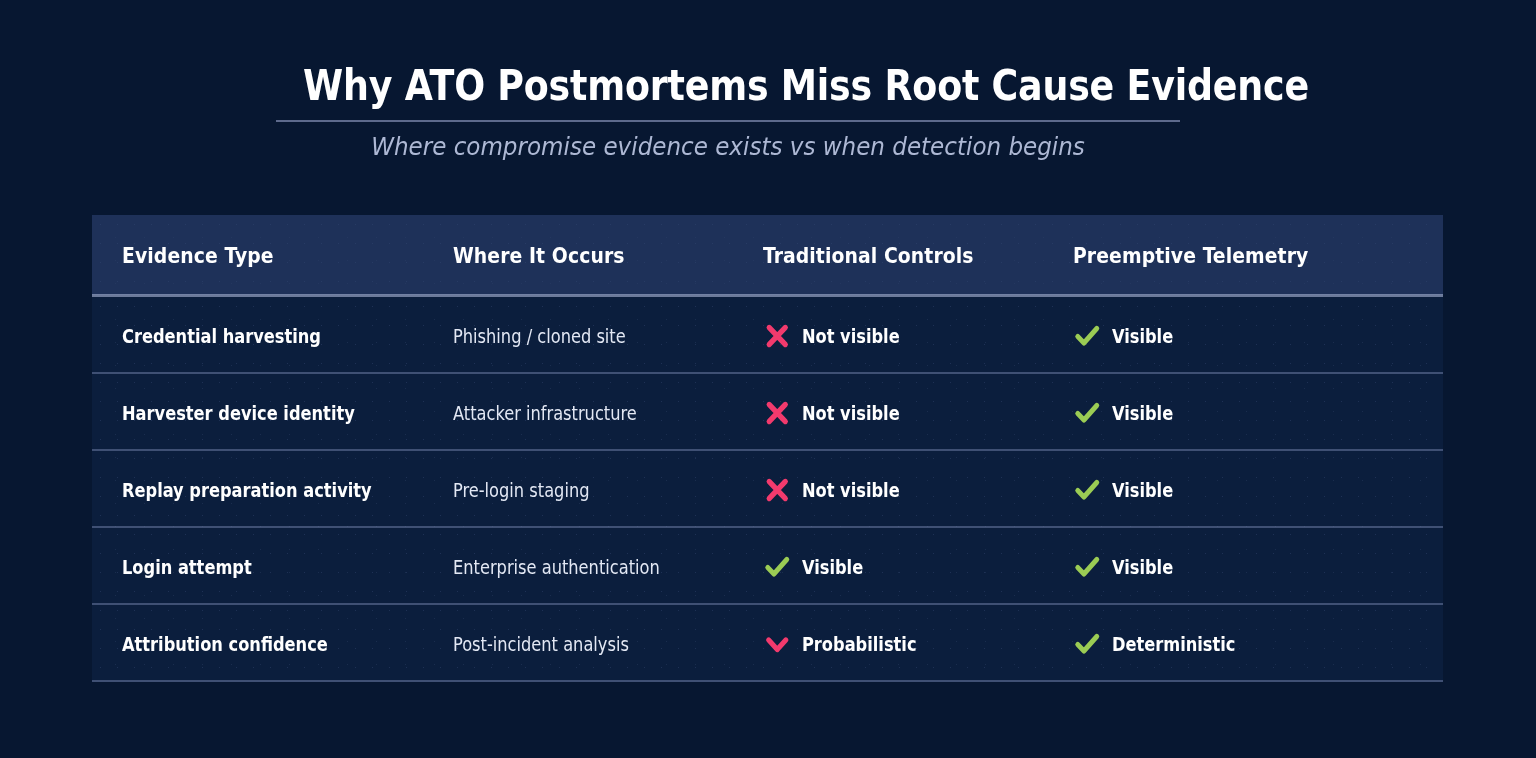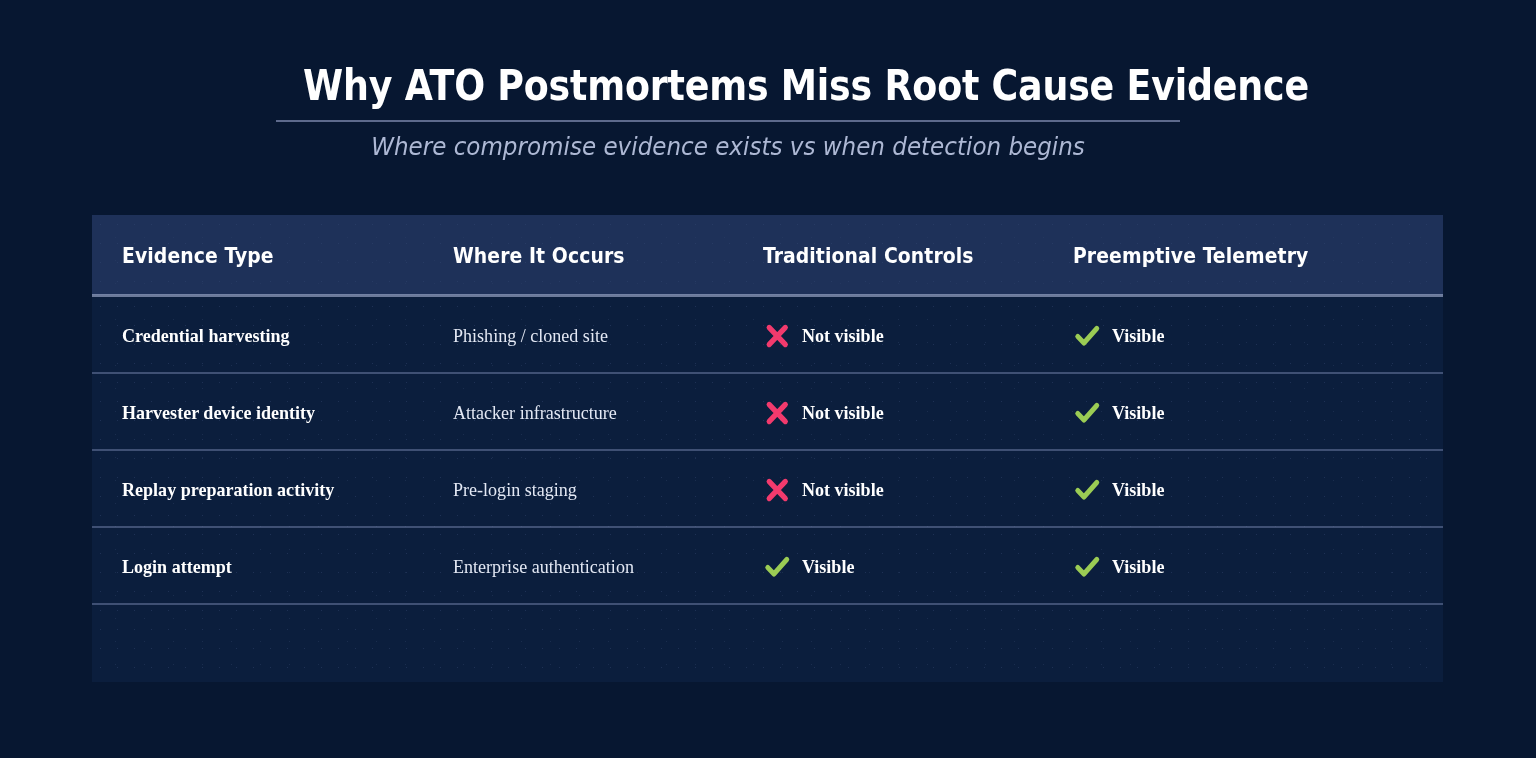--- a/index.html
+++ b/index.html
@@ -112,21 +112,20 @@
     opacity:.75;
   }
 
   .tbody {
     position:absolute;
     left:0; top:82px;
     width:1351px;
     height:385px;
     background:#0b1e3d;
     overflow:hidden;
-    font-family:Liberation Serif, serif;
   }
 
   .row {
     position:relative;
     height:77px;
     width:1351px;
   }
 
   .row-sep {
     position:absolute;
@@ -300,16 +299,37 @@
           <div class="cell c4 td-status">
             <span class="status-icon">
               <svg width="30" height="30" viewBox="0 0 30 30">
                 <path d="M5 15.5 L11.5 22 L25 7.5" fill="none" stroke="#9bcc54" stroke-width="5.2" stroke-linecap="round" stroke-linejoin="round"></path>
               </svg>
             </span>
             <span class="status-label">Visible</span>
           </div>
           <div class="row-sep"></div>
         </div>
+        <div class="row">
+          <div class="cell c1 td-primary">Attribution confidence</div>
+          <div class="cell c2 td-secondary">Post-incident analysis</div>
+          <div class="cell c3 td-status">
+            <span class="status-icon">
+              <svg width="30" height="30" viewBox="0 0 30 30">
+                <path d="M6 11 L15 20.5 L24 11" fill="none" stroke="#f23a6d" stroke-width="5.4" stroke-linecap="round" stroke-linejoin="round"></path>
+              </svg>
+            </span>
+            <span class="status-label">Probabilistic</span>
+          </div>
+          <div class="cell c4 td-status">
+            <span class="status-icon">
+              <svg width="30" height="30" viewBox="0 0 30 30">
+                <path d="M5 15.5 L11.5 22 L25 7.5" fill="none" stroke="#9bcc54" stroke-width="5.2" stroke-linecap="round" stroke-linejoin="round"></path>
+              </svg>
+            </span>
+            <span class="status-label">Deterministic</span>
+          </div>
+          <div class="row-sep"></div>
+        </div>
       </div>
 
   </div>
 </div>
 
 </body></html>

